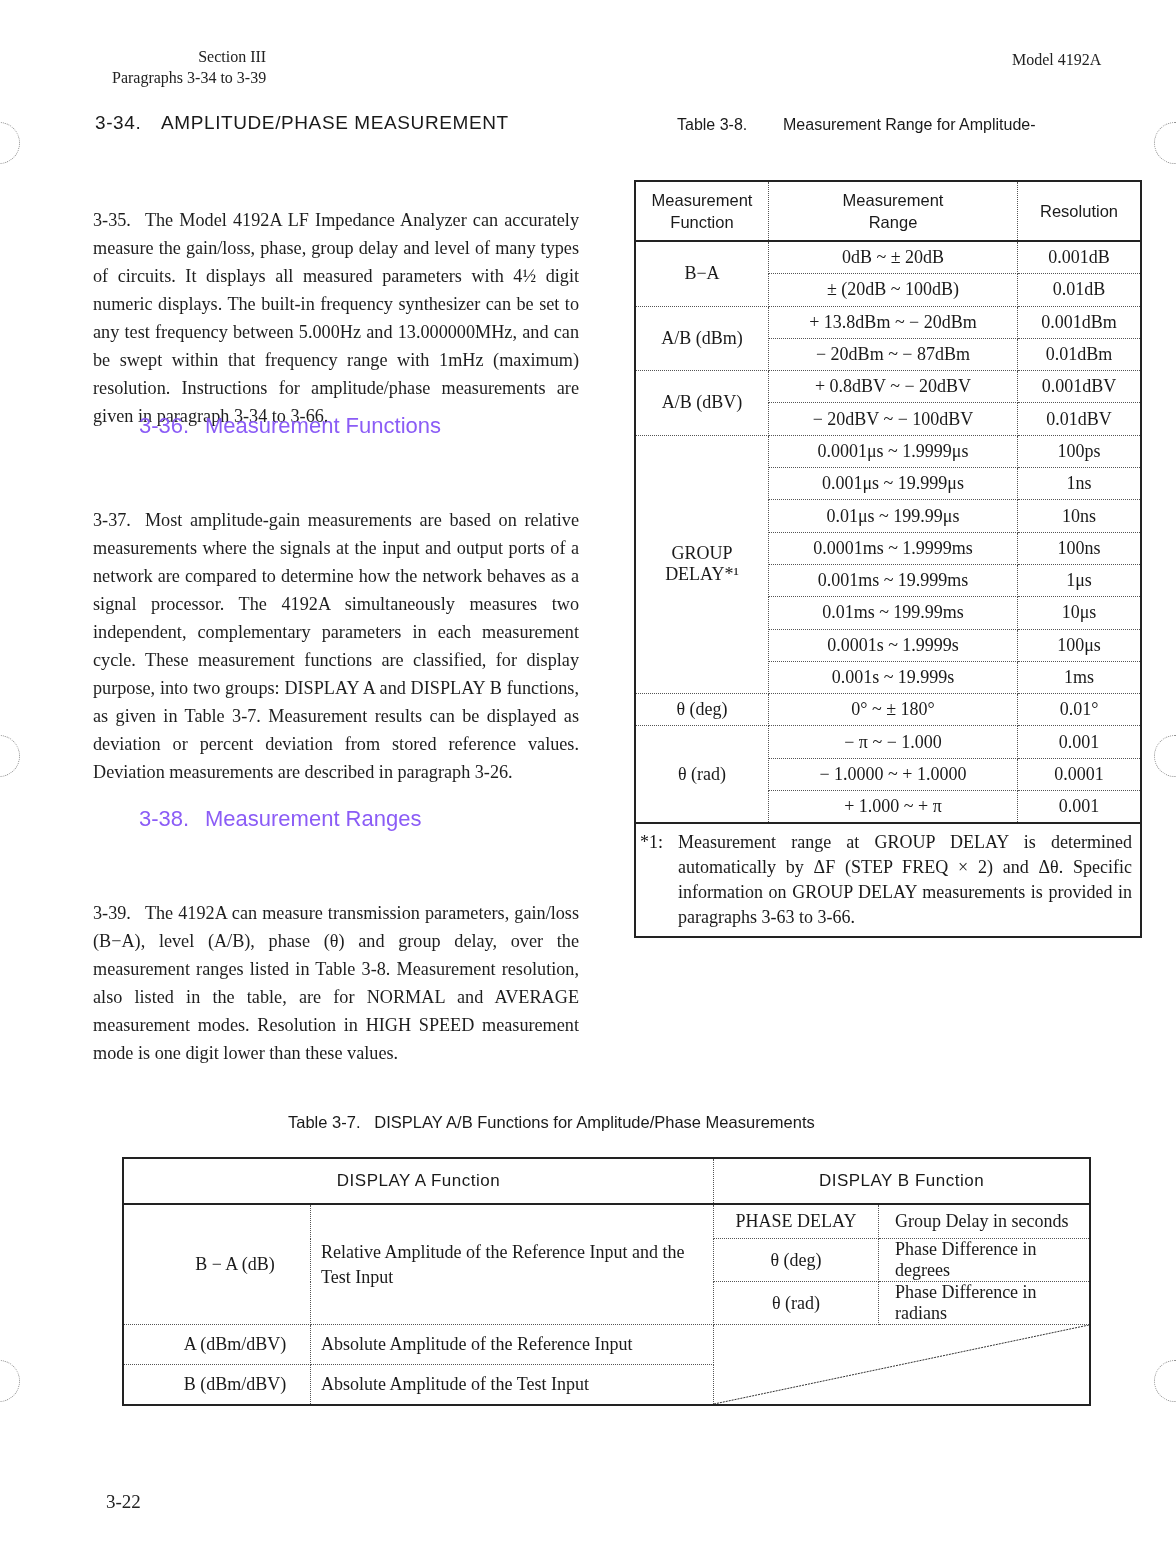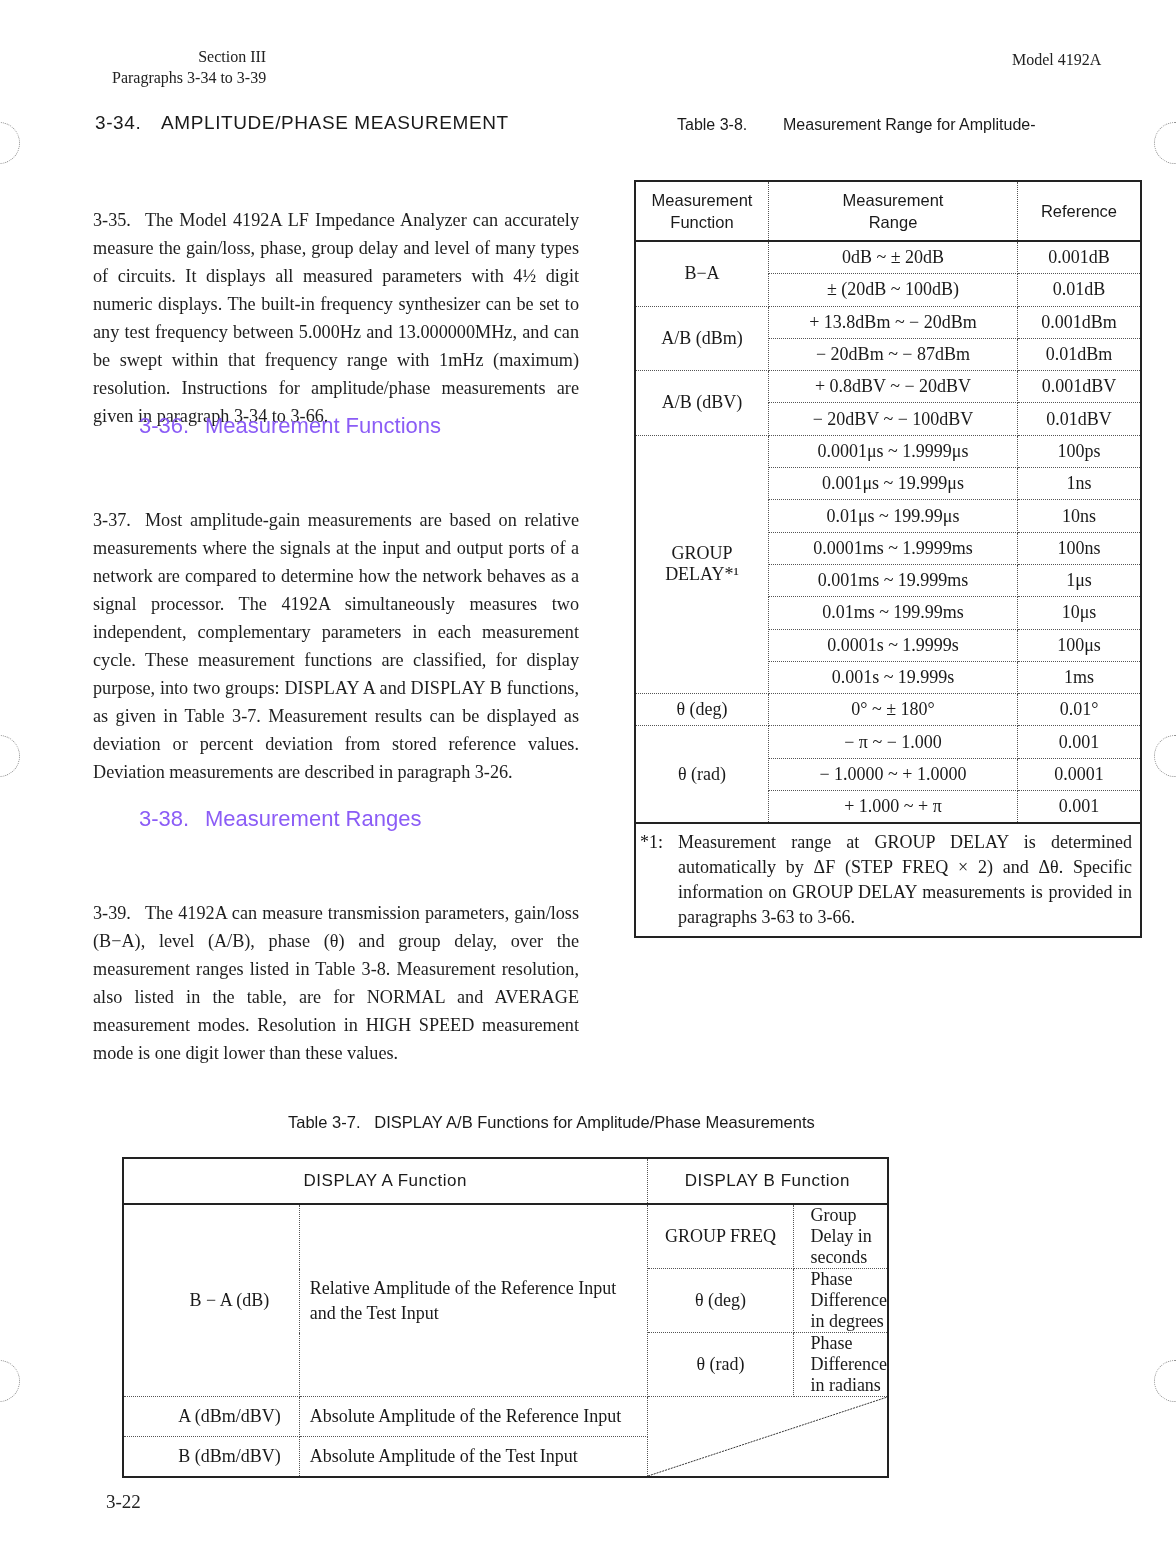--- a/index.html
+++ b/index.html
@@ -56,21 +56,21 @@
     font-size: 18px; line-height: 25px; height: auto;
     border-top: 2px solid #222;
   }
   .foot-wrap { display: flex; }
   .foot-mark { width: 38px; flex: none; }
   .foot-text { text-align: justify; flex: 1; }
 
   
   table.t37 {
     border-collapse: collapse; position: absolute;
-    left: 122px; top: 1157px; width: 767px;
+    left: 122px; top: 1157px; width: 969px;
     border: 2px solid #222;
   }
   table.t37 td, table.t37 th {
     border: 1px dotted #555; padding: 0; font-weight: normal;
     font-size: 18px;
   }
   table.t37 th {
     font-family: "Liberation Sans", "DejaVu Sans", sans-serif;
     font-size: 17px; height: 44px; letter-spacing: 0.5px;
     border-bottom: 2px solid #222;
@@ -134,21 +134,21 @@
   <tbody>
       <tr>
     <th>
       <div>Measurement</div>
       <div>Function</div>
     </th>
     <th>
       <div>Measurement</div>
       <div>Range</div>
     </th>
-    <th>Reference</th>
+    <th>Resolution</th>
   </tr>
 
   <tr>
     <td class="func" rowspan="2">B−A</td>
     <td>0dB ~ ± 20dB</td>
     <td class="res">0.001dB</td>
   </tr>
   <tr>
     <td>± (20dB ~ 100dB)</td>
     <td class="res">0.01dB</td>
@@ -246,21 +246,21 @@
 
 <table class="t37 serif">
   <tbody>
       <tr>
     <th colspan="2">DISPLAY A Function</th>
     <th colspan="2">DISPLAY B Function</th>
   </tr>
   <tr>
     <td class="a-func" rowspan="3">B − A (dB)</td>
     <td class="a-desc" rowspan="3">Relative Amplitude of the Reference Input and the Test Input</td>
-    <td class="b-func">GROUP FREQ</td>
+    <td class="b-func">PHASE DELAY</td>
     <td class="b-desc">Group Delay in seconds</td>
   </tr>
   <tr>
     <td class="b-func">θ (deg)</td>
     <td class="b-desc">Phase Difference in degrees</td>
   </tr>
   <tr>
     <td class="b-func">θ (rad)</td>
     <td class="b-desc">Phase Difference in radians</td>
   </tr>

